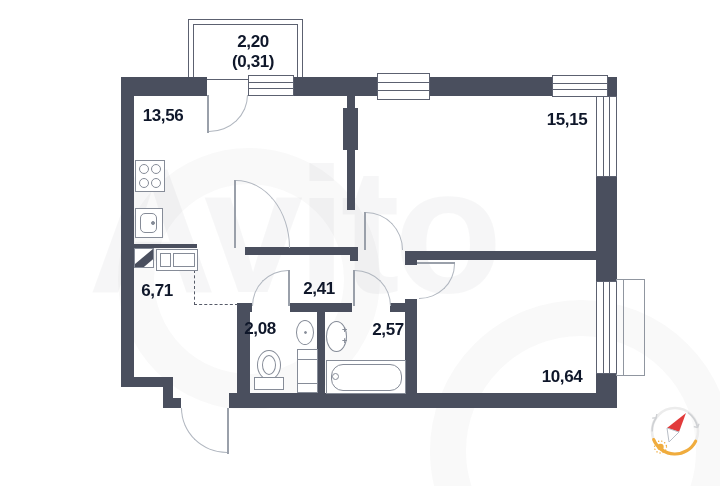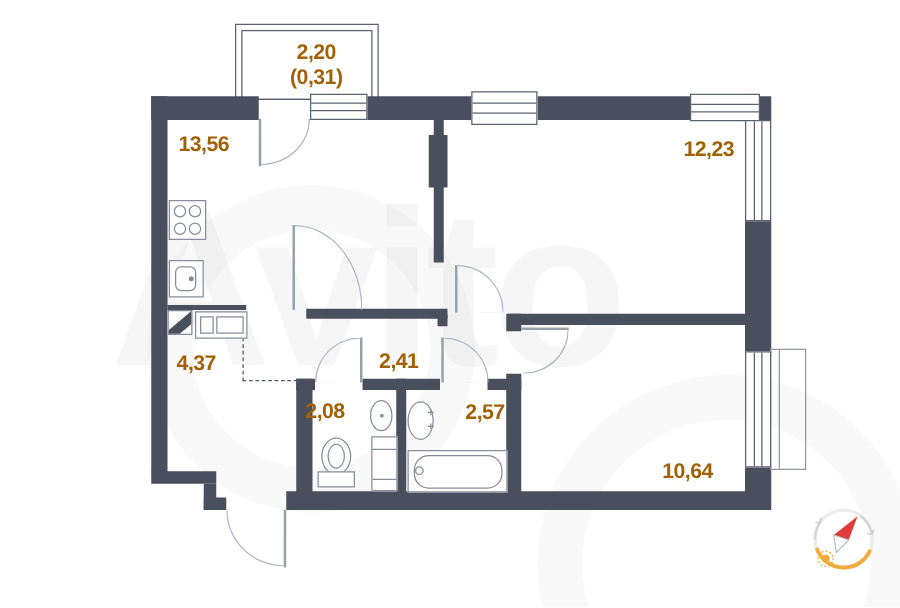--- a/index.html
+++ b/index.html
@@ -26,21 +26,21 @@
   .arc.tl{border-top-width:1.5px;border-left-width:1.5px;border-top-left-radius:100% 100%;}
   .arc.bl{border-left-width:1.5px;border-bottom-width:1.5px;border-bottom-left-radius:100% 100%;}
   
   .fx{position:absolute;background:#fff;border:1.3px solid #868c98;box-sizing:border-box;z-index:3;}
   .fx .in{position:absolute;border:1px solid #868c98;box-sizing:border-box;}
   .round{border-radius:50%;}
   .dash-v{position:absolute;border-left:1.5px dashed #565b68;z-index:3;}
   .dash-h{position:absolute;border-top:1.5px dashed #565b68;z-index:3;}
   
   .lbl{position:absolute;transform:translate(-50%,-50%);font-size:17px;font-weight:600;
-       color:#a16207;letter-spacing:-0.4px;white-space:nowrap;z-index:6;}
+       color:#0f172a;letter-spacing:-0.4px;white-space:nowrap;z-index:6;}
   .compass{position:absolute;left:645px;top:400px;width:60px;height:60px;z-index:6;}
   .tapmark{position:absolute;font-size:9px;line-height:9px;color:#868c98;z-index:4;font-weight:700;}
 </style>
 </head>
 <body>
 
 <div class="screen">
 
   <div class="wm-text">Avito</div>
   <div class="wm-ring" style="left:118px;top:148px;width:190px;height:190px;"></div>
@@ -149,26 +149,26 @@
   <div class="tapmark" style="left:342px;top:326px;">+</div>
   <div class="tapmark" style="left:342px;top:337px;">+</div>
   <div class="fx" style="left:326px;top:360px;width:80px;height:34px;">
     <div class="in" style="left:4px;top:3px;width:71px;height:27px;border-radius:12px;"></div>
     <div class="in round" style="left:5px;top:12px;width:7px;height:7px;"></div>
   </div>
 
   <span class="lbl" style="left:253px;top:42px;">2,20</span>
   <span class="lbl" style="left:253px;top:62px;">(0,31)</span>
   <span class="lbl" style="left:163px;top:116px;">13,56</span>
-  <span class="lbl" style="left:567px;top:120px;">12,23</span>
-  <span class="lbl" style="left:157px;top:291px;">4,37</span>
+  <span class="lbl" style="left:567px;top:120px;">15,15</span>
+  <span class="lbl" style="left:157px;top:291px;">6,71</span>
   <span class="lbl" style="left:319px;top:289px;">2,41</span>
   <span class="lbl" style="left:260px;top:329px;">2,08</span>
   <span class="lbl" style="left:388px;top:330px;">2,57</span>
-  <span class="lbl" style="left:550px;top:377px;">10,64</span>
+  <span class="lbl" style="left:562px;top:377px;">10,64</span>
 
   <div class="compass">
     <svg width="60" height="60" viewBox="0 0 60 60">
       <circle cx="30" cy="31" r="23" fill="none" stroke="#ececec" stroke-width="2.6"></circle>
       <path d="M 8.7 39.6 A 23 23 0 0 0 50.7 41.1" fill="none" stroke="#f0ac3d" stroke-width="3.2" stroke-linecap="round"></path>
       <path d="M 11.2 17.8 A 23 23 0 0 0 7.2 31.5" fill="none" stroke="#cfd1d4" stroke-width="1.6"></path>
       <path d="M 11.2 17.8 l -4 0.3 M 11.2 17.8 l 0.6 -3.8" fill="none" stroke="#cfd1d4" stroke-width="1.4"></path>
       <path d="M 43.1 12.6 A 23 23 0 0 1 52.6 27.5" fill="none" stroke="#cfd1d4" stroke-width="1.6"></path>
       <path d="M 52.6 27.5 l 1.4 -3.7 M 52.6 27.5 l -3.8 -0.9" fill="none" stroke="#cfd1d4" stroke-width="1.4"></path>
       <circle cx="15.5" cy="47" r="3.2" fill="#f0ac3d"></circle>

